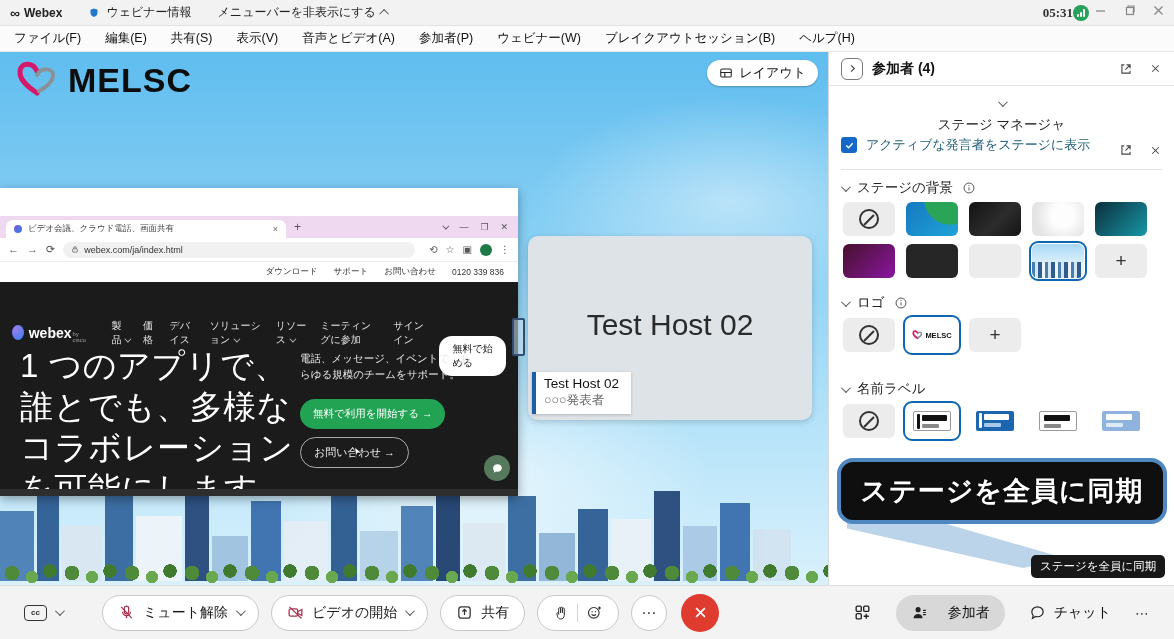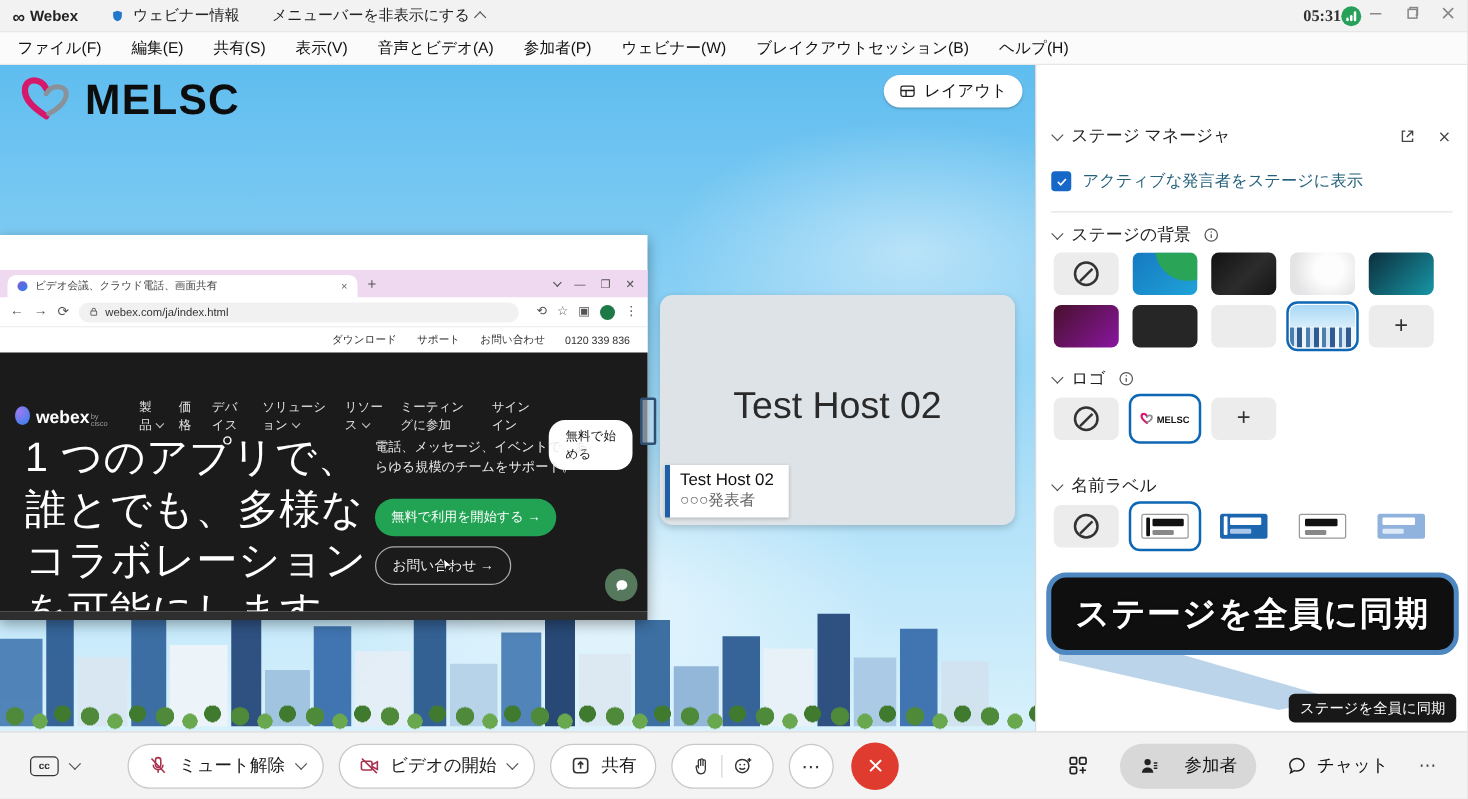--- a/index.html
+++ b/index.html
@@ -356,22 +356,39 @@
     <div class="tile">
       <div class="tile-name">Test Host 02</div>
       <div class="name-label">
         <div class="l1">Test Host 02</div>
         <div class="l2">○○○発表者</div>
       </div>
     </div>
   </div>
 
   <div class="panel">
-
-    <div class="prow" style="top:48px;">
+    <div class="panel-header">
+      <span class="expand-btn">
+        <svg width="11" height="11" viewBox="0 0 24 24">
+            <path d="M9 5l7 7-7 7" fill="none" stroke="#444" stroke-width="2.4"></path>
+          </svg>
+      </span>
+      <span class="panel-title">参加者 (4)</span>
+      <span class="ph-icons">
+        <svg width="14" height="14" viewBox="0 0 24 24">
+            <path d="M9 5H5v14h14v-4" fill="none" stroke="#444" stroke-width="1.9"></path>
+            <path d="M13 5h6v6M19 5l-8 8" fill="none" stroke="#444" stroke-width="1.9"></path>
+          </svg>
+        <svg width="13" height="13" viewBox="0 0 24 24">
+            <path d="M6 6l12 12M18 6L6 18" stroke="#444" stroke-width="1.9"></path>
+          </svg>
+      </span>
+    </div>
+
+    <div class="prow" style="top:48px;flex-direction:column;">
       <i class="chev down"></i>
       <span class="sec-label">ステージ マネージャ</span>
       <span class="row-icons">
         <svg width="14" height="14" viewBox="0 0 24 24">
             <path d="M9 5H5v14h14v-4" fill="none" stroke="#444" stroke-width="1.9"></path>
             <path d="M13 5h6v6M19 5l-8 8" fill="none" stroke="#444" stroke-width="1.9"></path>
           </svg>
         <svg width="13" height="13" viewBox="0 0 24 24">
             <path d="M6 6l12 12M18 6L6 18" stroke="#444" stroke-width="1.9"></path>
           </svg>

